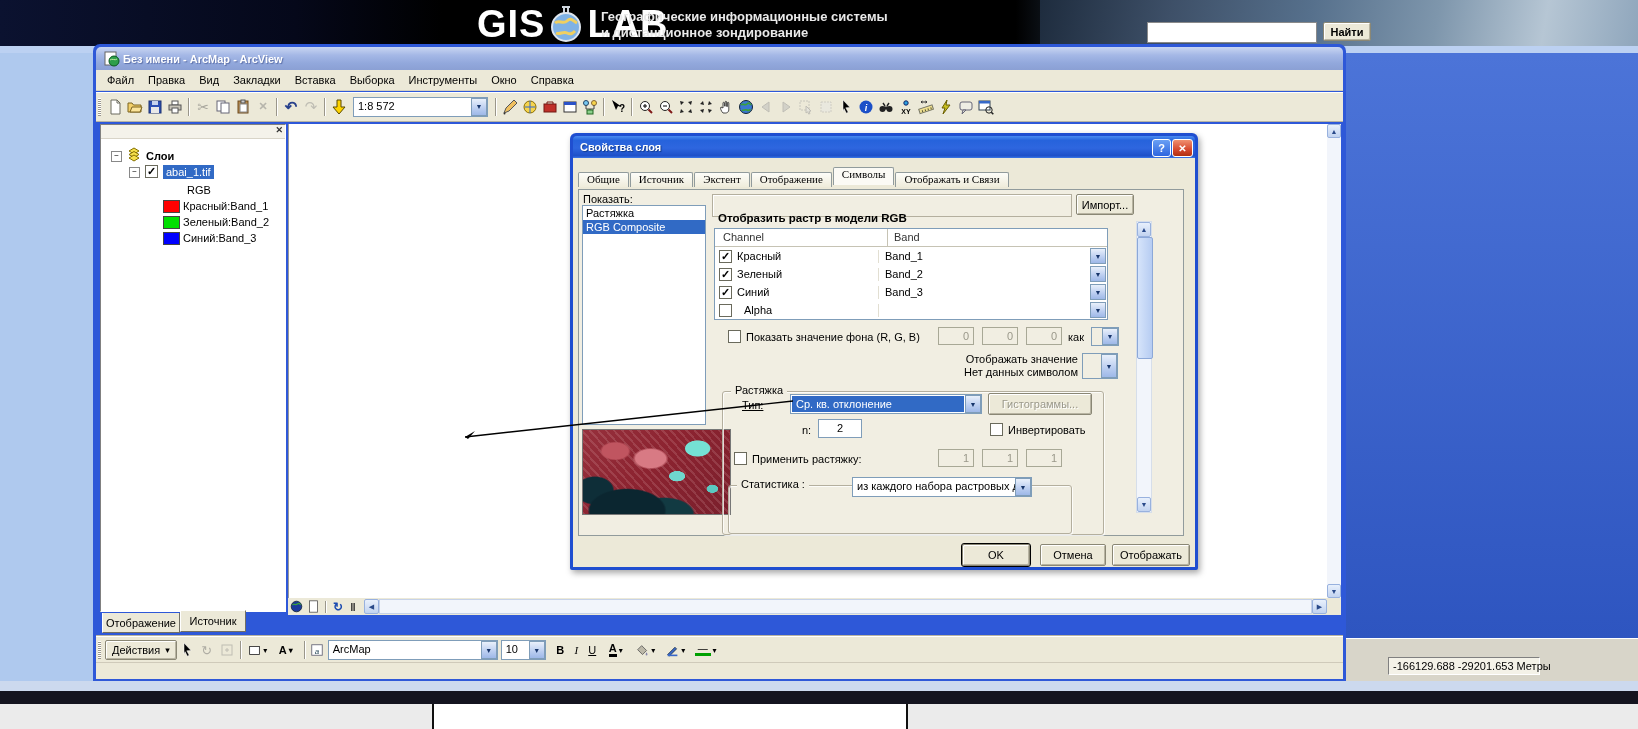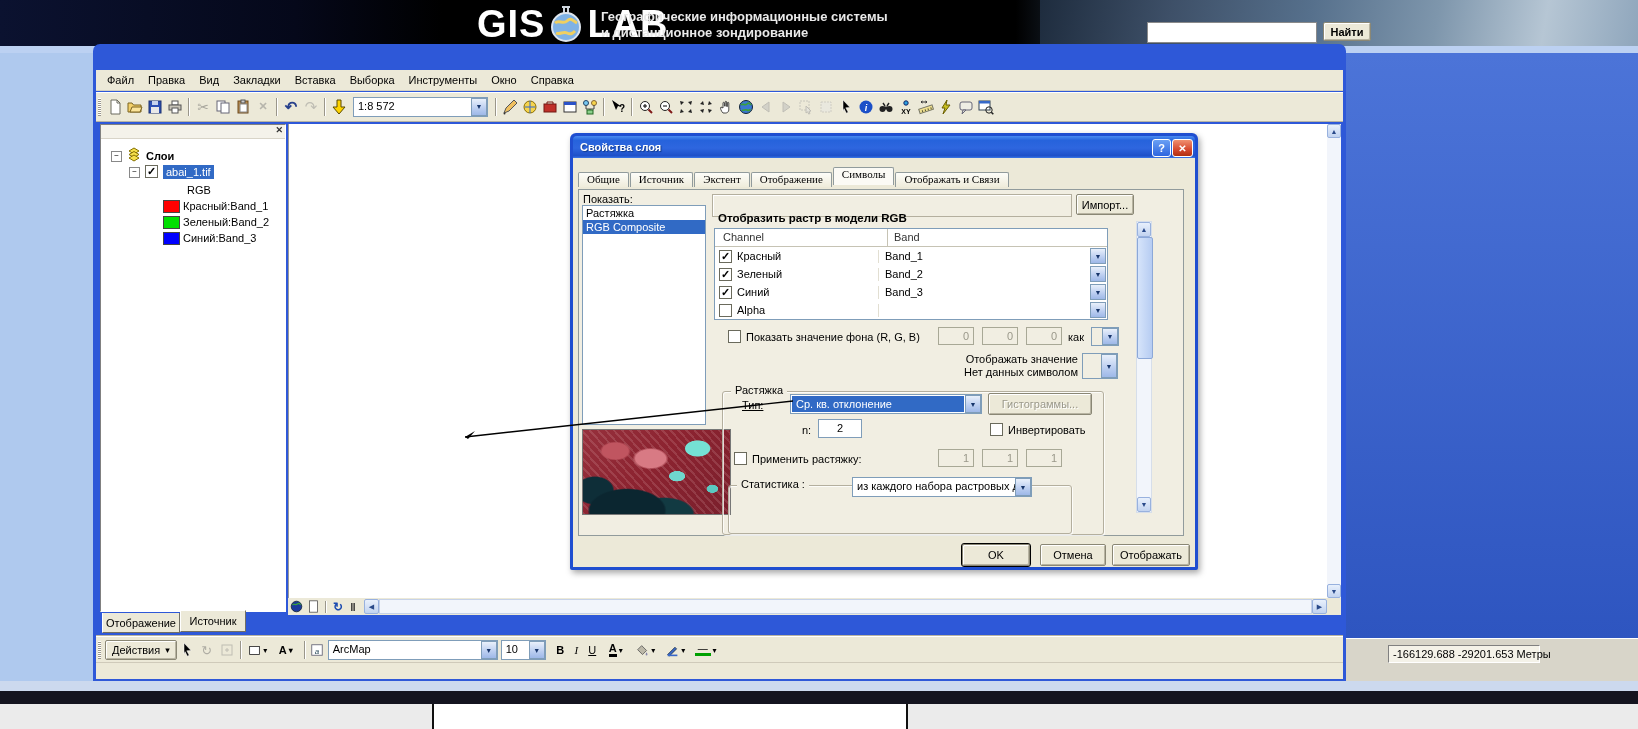--- a/index.html
+++ b/index.html
@@ -56,33 +56,43 @@
     <input class="abs" style="left: 1147px; top: 22px; width: 164px; height: 17px; border: 1px solid rgb(138, 138, 138); background: rgb(255, 255, 255);">
     <div class="abs btn" style="left:1323px;top:22px;width:48px;height:19px;font-weight:bold;">
       <span>Найти</span>
     </div>
   </div>
   <div class="abs" style="left:0;top:46px;width:1638px;height:7px;background:#BCD1F2;"></div>
   <div class="abs" style="left:0;top:53px;width:93px;height:628px;background:#AFC9EE;"></div>
   <div class="abs" style="left:1346px;top:53px;width:292px;height:585px;background:linear-gradient(180deg,#4C74D8,#2E55C0);"></div>
 
   <div class="abs" style="left:1346px;top:638px;width:292px;height:43px;background:#D8D5C9;border-top:1px solid #fff;">
-    <div class="abs sunk" style="left:42px;top:6px;width:146px;height:16px;background:#F4F2E8;display:flex;align-items:center;padding-left:4px;">
+    <div class="abs sunk" style="left:42px;top:18px;width:146px;height:16px;background:#F4F2E8;display:flex;align-items:center;padding-left:4px;">
       <span style="white-space:nowrap;font-size:11px;">-166129.688  -29201.653 Метры</span>
     </div>
   </div>
 
   <div class="abs" style="left:0;top:681px;width:1638px;height:10px;background:#CCD9EE;"></div>
   <div class="abs" style="left:0;top:691px;width:1638px;height:13px;background:#14141F;"></div>
   <div class="abs" style="left:0;top:704px;width:1638px;height:25px;background:#EBEBEB;">
     <div class="abs" style="left:432px;top:0;width:472px;height:25px;background:#fff;border-left:2px solid #101010;border-right:2px solid #101010;"></div>
   </div>
 
   <div class="abs" style="left:93px;top:44px;width:1253px;height:637px;background:#2E58D8;border-radius:7px 7px 0 0;">
 
+    <div class="abs" style="left:3px;top:3px;width:1247px;height:23px;border-radius:5px 5px 0 0;background:linear-gradient(180deg,#C9D6F2 0%,#A5B8E6 35%,#92A8DC 70%,#8BA0D4 100%);display:flex;align-items:center;">
+      <span class="ti" style="width:22px;height:18px;margin-left:5px;">
+        <svg width="16" height="16" viewBox="0 0 16 16">
+            <rect x="1" y="1" width="11" height="13" fill="#fff" stroke="#666"></rect>
+            <circle cx="10" cy="10" r="5" fill="#2E9E4A" stroke="#0a5a20"></circle>
+            <path d="M6 9c2-2 5 1 7-1" stroke="#BFE6A0" fill="none"></path>
+          </svg>
+      </span>
+      <span style="color:#fff;font-weight:bold;text-shadow:1px 1px 1px #5a6ea8;">Без имени - ArcMap - ArcView</span>
+    </div>
 
     <div class="abs" style="left:3px;top:26px;width:1247px;height:21px;background:#ECE9D8;display:flex;align-items:center;padding-left:4px;box-sizing:border-box;border-bottom:1px solid #d4d0c0;">
       <span class="menu-item">Файл</span>
       <span class="menu-item">Правка</span>
       <span class="menu-item">Вид</span>
       <span class="menu-item">Закладки</span>
       <span class="menu-item">Вставка</span>
       <span class="menu-item">Выборка</span>
       <span class="menu-item">Инструменты</span>
       <span class="menu-item">Окно</span>
@@ -523,21 +533,21 @@
         <span style="width:164px;display:flex;align-items:center;gap:5px;padding-left:4px;border-right:1px solid #E2DFD2;box-sizing:border-box;">
             <span class="cb"><span>✓</span></span>
             <span>Синий</span>
           </span>
         <span style="flex:1;padding-left:6px;">Band_3</span>
         <span class="ca" style="width:16px;height:16px;margin-right:1px;">
             <span>▼</span>
           </span>
       </div>
       <div style="display:flex;align-items:center;height:18px;">
-        <span style="width:164px;display:flex;align-items:center;gap:5px;padding-left:4px;border-right:1px solid #E2DFD2;box-sizing:border-box;">
+        <span style="width:164px;display:flex;align-items:center;gap:12px;padding-left:4px;border-right:1px solid #E2DFD2;box-sizing:border-box;">
             <span class="cb"></span>
             <span>Alpha</span>
           </span>
         <span style="flex:1;padding-left:6px;"></span>
         <span class="ca" style="width:16px;height:16px;margin-right:1px;">
             <span>▼</span>
           </span>
       </div>
     </div>
 

